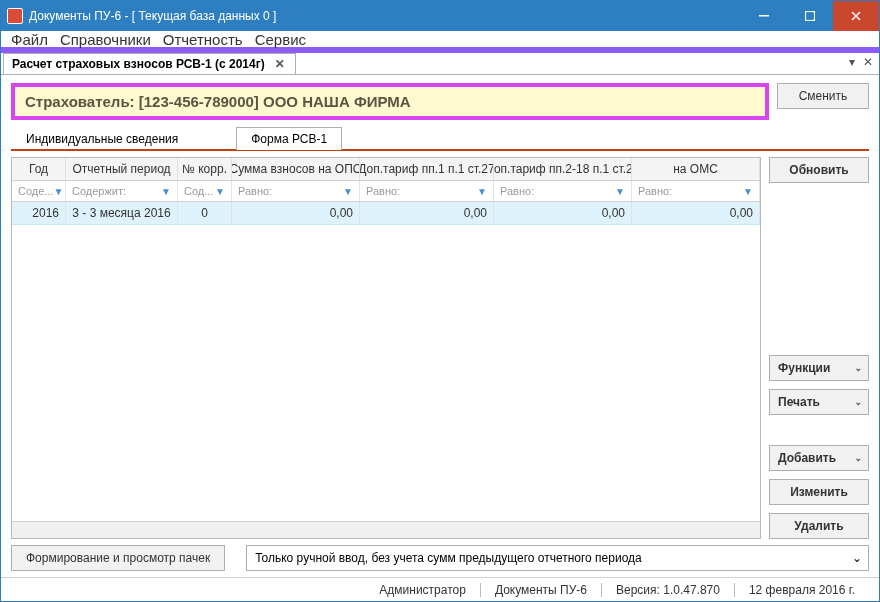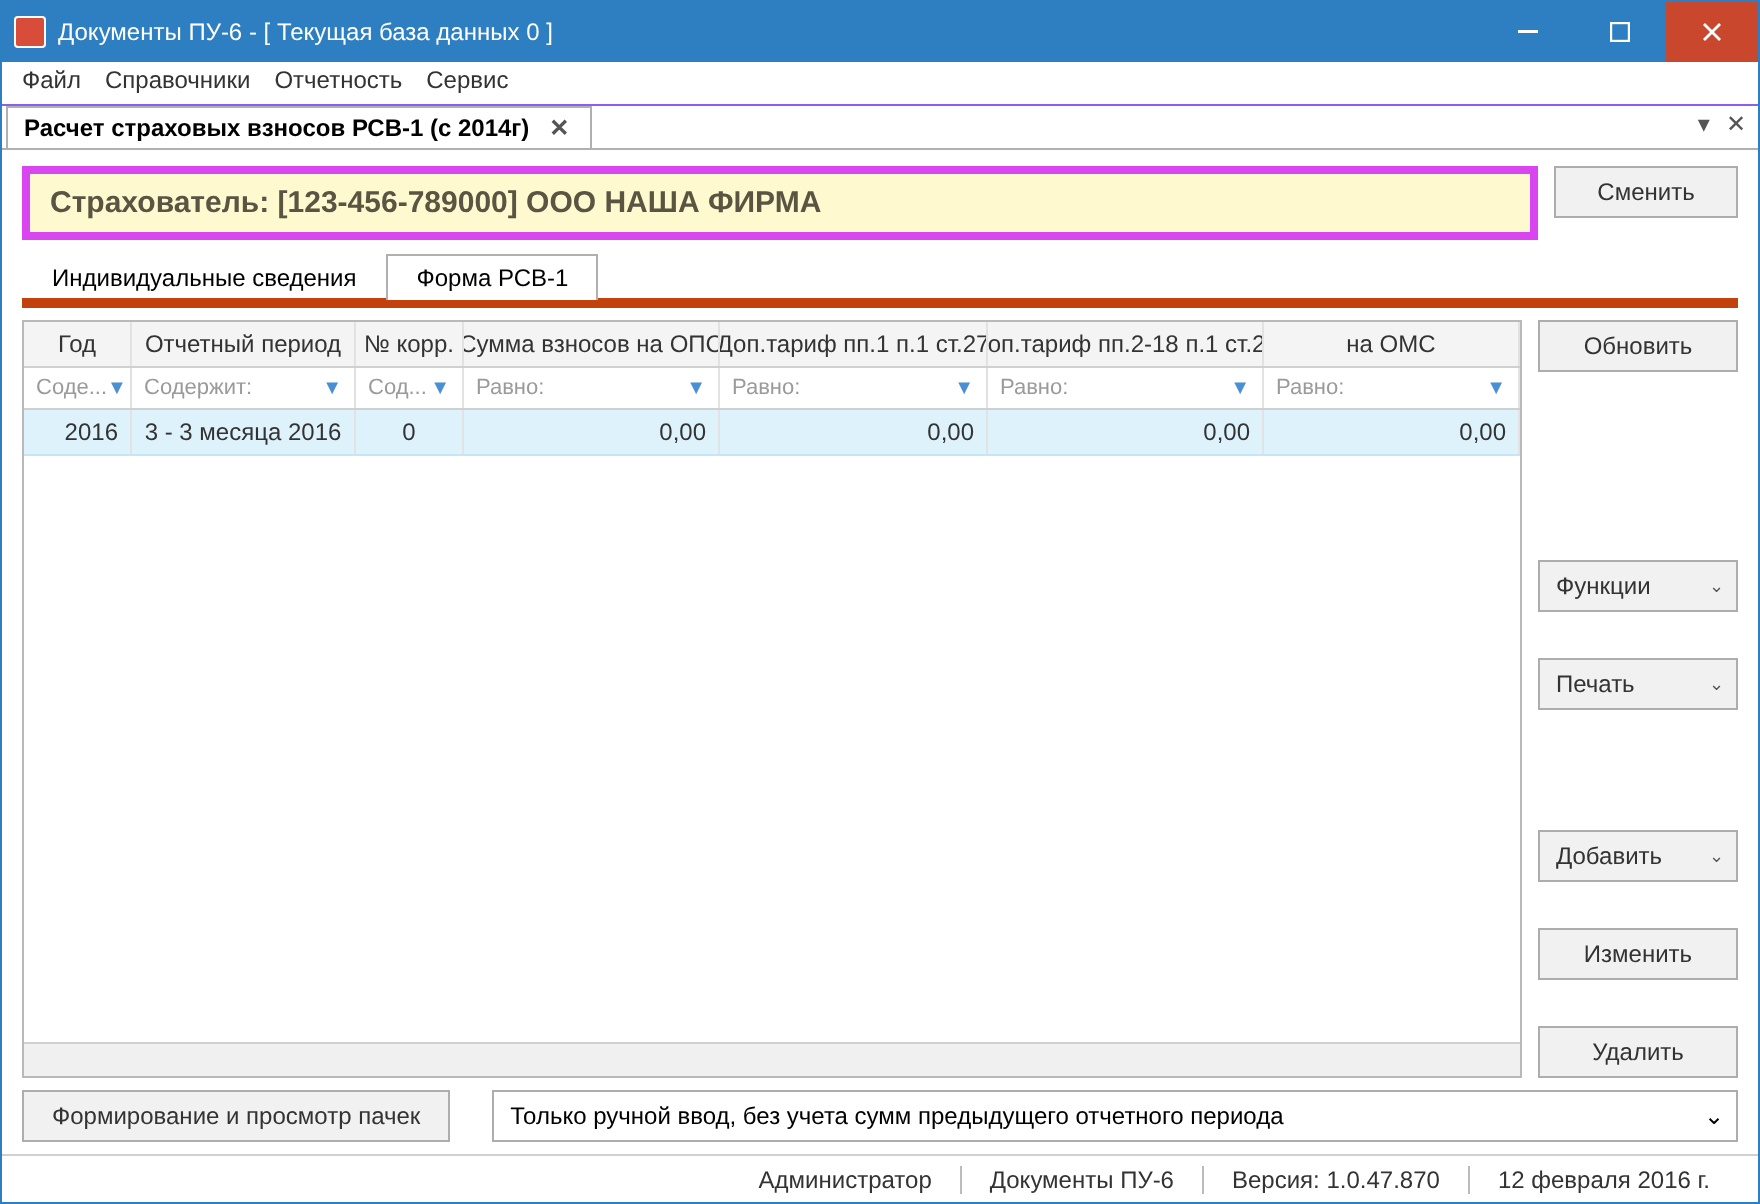--- a/index.html
+++ b/index.html
@@ -6,52 +6,52 @@
   html, body { margin: 0; padding: 0; font-family: 'Segoe UI', Tahoma, sans-serif; font-size: 12px; }
   body { background: #fff; }
   .window { width: 880px; height: 602px; border: 1px solid #2e7fc1; display: flex; flex-direction: column; background: #fff; }
   .titlebar { height: 30px; background: #2e7fc1; color: #fff; display: flex; align-items: center; padding-left: 6px; }
   .titlebar-icon { width: 16px; height: 16px; background: #d84c3a; border: 1px solid #fff; border-radius: 2px; margin-right: 6px; }
   .titlebar-text { flex: 1; font-size: 12px; }
   .win-controls { display: flex; height: 100%; }
   .win-btn { width: 46px; height: 100%; display: flex; align-items: center; justify-content: center; cursor: pointer; }
   .win-btn.close { background: #c9472d; }
   .win-btn svg { fill: #fff; }
-  .menubar { height: 22px; background: #fff; display: flex; padding: 0 4px; border-bottom: 1px solid #8b5cf6; font-size: 12px; color: #333; }
+  .menubar { height: 22px; background: #fff; display: flex; align-items: center; padding: 0 4px; border-bottom: 6px solid #8b5cf6; font-size: 15px; color: #333; }
   .menu-item { padding: 2px 6px; cursor: pointer; }
   .doc-tabbar { height: 22px; display: flex; align-items: flex-end; border-bottom: 1px solid #b0b0b0; background: #fff; padding-left: 2px; position: relative; }
   .doc-tab { display: flex; align-items: center; height: 21px; padding: 0 8px; border: 1px solid #b0b0b0; border-bottom: none; background: #fff; font-weight: bold; font-size: 12px; gap: 8px; }
   .doc-tab-close { width: 14px; height: 14px; display: flex; align-items: center; justify-content: center; cursor: pointer; color: #555; }
   .doc-tab-right { position: absolute; right: 6px; top: 2px; display: flex; gap: 8px; }
   .doc-tab-right span { cursor: pointer; color: #555; }
   .content { flex: 1; padding: 8px 10px 6px 10px; display: flex; flex-direction: column; gap: 6px; min-height: 0; }
   .insurer-row { display: flex; gap: 8px; align-items: stretch; }
   .insurer-box { flex: 1; background: #fef9cf; border: 4px solid #d946ef; padding: 6px 10px; font-size: 15px; font-weight: bold; color: #5a5543; }
   .btn { min-width: 92px; height: 26px; background: #f1f1f1; border: 1px solid #adadad; display: flex; align-items: center; justify-content: center; cursor: pointer; font-size: 12px; color: #333; padding: 0 8px; }
   .btn.dd { justify-content: space-between; padding: 0 6px 0 8px; }
   .btn .chev { font-size: 9px; color: #555; }
-  .tabs2 { display: flex; border-bottom: 5px solid #c2410c; }
+  .tabs2 { display: flex; border-bottom: 2px solid #c2410c; gap: 43px; }
   .tab2 { padding: 4px 14px; border: 1px solid transparent; border-bottom: none; cursor: pointer; font-size: 12px; position: relative; top: 1px; }
   .tab2.active { border-color: #b0b0b0; background: #fff; }
   .main-row { flex: 1; display: flex; gap: 8px; min-height: 0; }
   .grid-panel { flex: 1; border: 1px solid #b9b9b9; display: flex; flex-direction: column; min-height: 0; }
   .grid-header-row, .grid-filter-row, .grid-data-row { display: flex; }
   .grid-header-row { background: #f4f4f4; border-bottom: 1px solid #d0d0d0; }
   .grid-filter-row { background: #fff; border-bottom: 1px solid #d0d0d0; color: #9a9a9a; font-size: 11px; }
   .cell { border-right: 1px solid #e2e2e2; padding: 4px 6px; overflow: hidden; white-space: nowrap; display: flex; align-items: center; }
   .cell.hdr { font-size: 12px; color: #333; justify-content: center; text-align: center; }
   .cell.filter { justify-content: space-between; }
   .filter-icon { color: #4a8fd4; font-size: 10px; }
   .grid-body { flex: 1; overflow: auto; }
   .grid-data-row { background: #def2fc; border-bottom: 1px solid #c5e6f5; }
   .grid-data-row .cell { color: #333; font-size: 12px; }
   .grid-data-row .cell.num { justify-content: flex-end; }
   .grid-data-row .cell.ctr { justify-content: center; }
   .grid-scroll { height: 17px; background: #f0f0f0; border-top: 1px solid #d0d0d0; }
-  .side-btns { width: 100px; display: flex; flex-direction: column; gap: 23px; }
+  .side-btns { width: 100px; display: flex; flex-direction: column; gap: 8px; font-weight: bold; }
   .side-spacer { flex: 1; }
   .bottom-row { display: flex; gap: 21px; align-items: center; }
   .select-like { flex: 1; height: 26px; border: 1px solid #adadad; background: #fff; display: flex; align-items: center; justify-content: space-between; padding: 0 6px 0 8px; font-size: 12px; }
   .statusbar { height: 24px; border-top: 1px solid #d0d0d0; display: flex; align-items: center; justify-content: flex-end; gap: 0; padding: 0 10px; font-size: 12px; color: #333; }
   .status-seg { padding: 0 14px; border-left: 1px solid #bbb; }
   .status-seg:first-child { border-left: none; text-align: right; }
   .c0 { width: 54px; } .c1 { width: 112px; } .c2 { width: 54px; } .c3 { width: 128px; } .c4 { width: 134px; } .c5 { width: 138px; } .c6 { width: 82px; flex:1; }
 </style>
 </head>
 <body>

